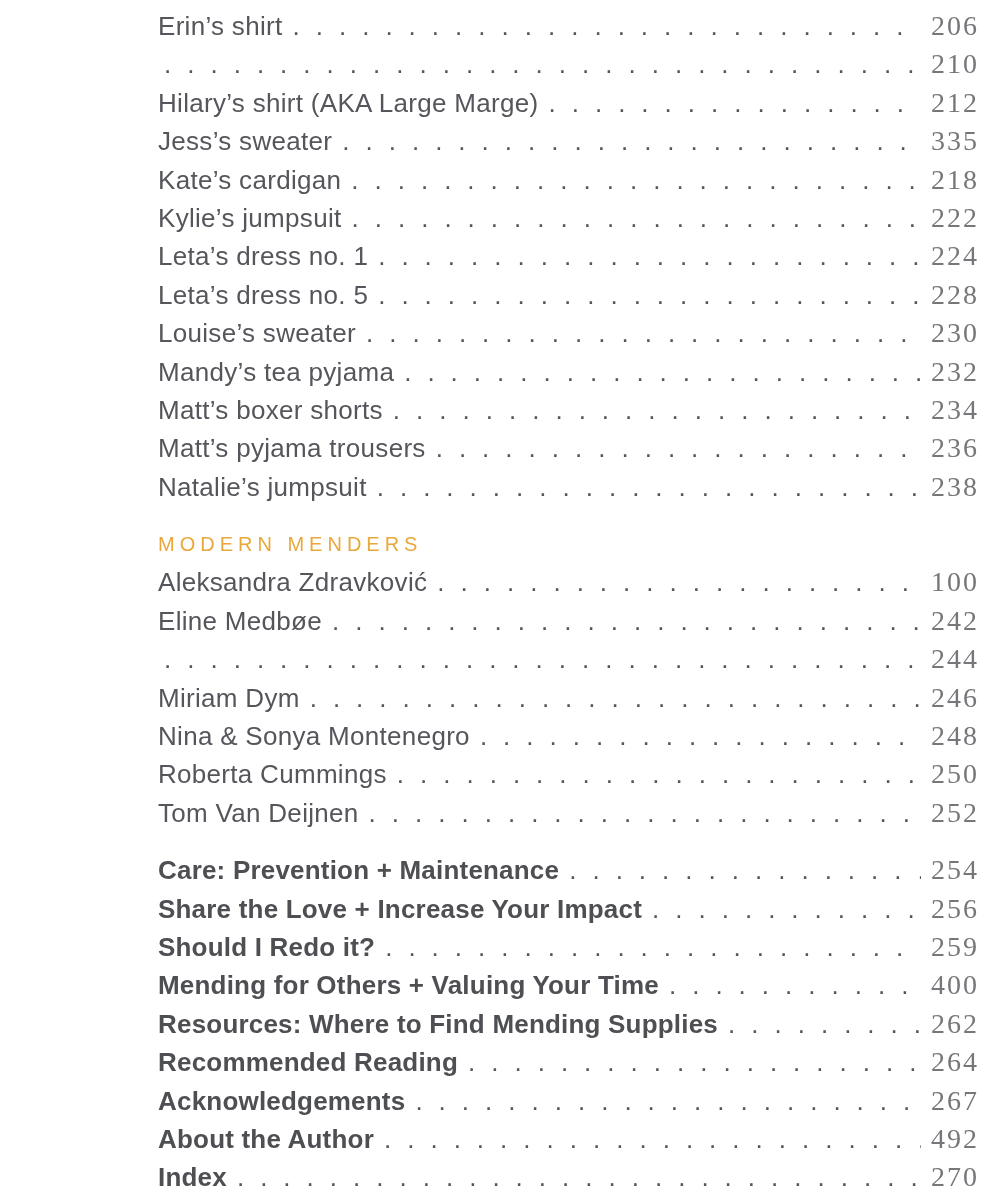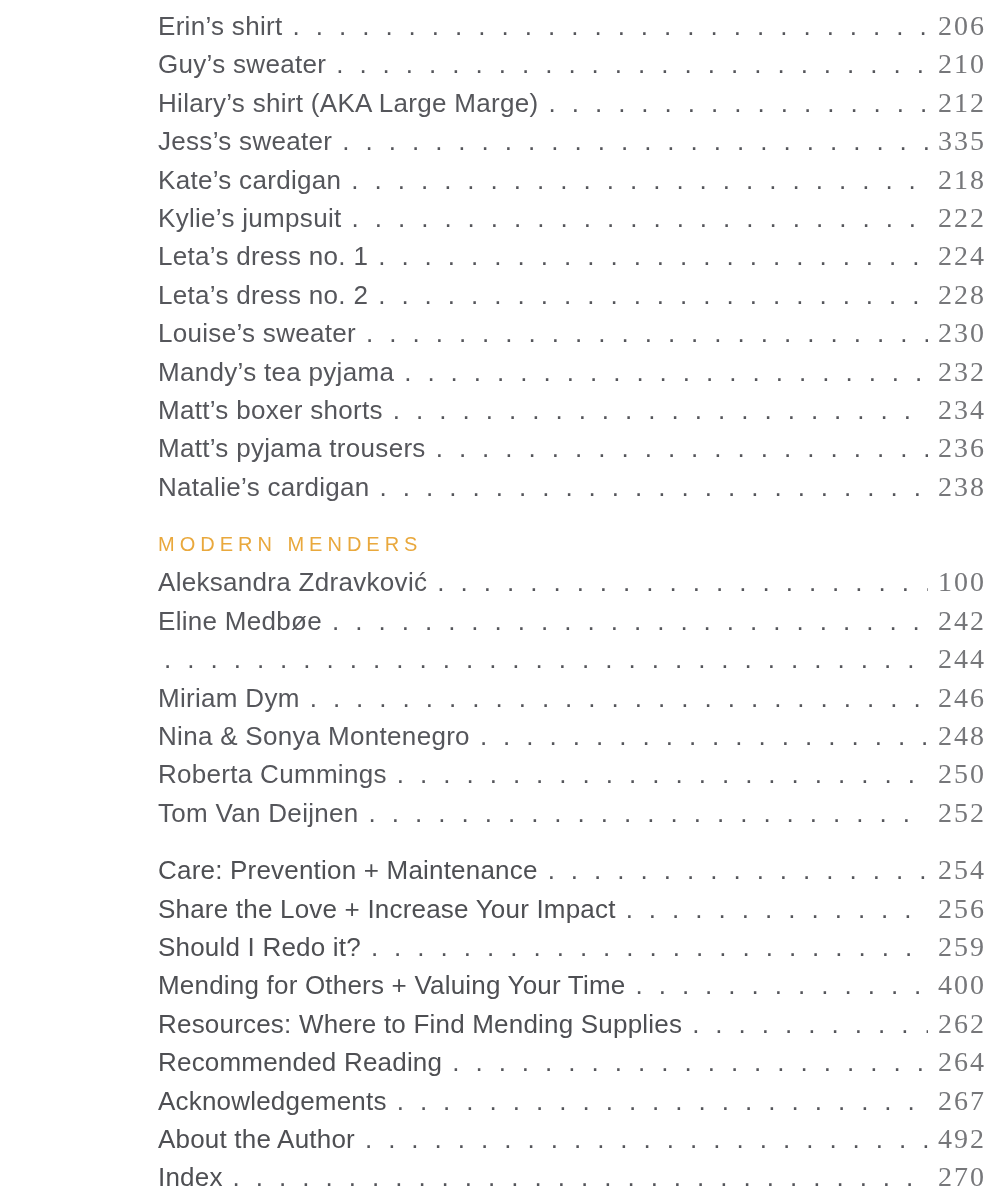--- a/index.html
+++ b/index.html
@@ -7,21 +7,21 @@
     padding: 0;
   }
   body {
     width: 1000px;
     height: 1202px;
     background: #ffffff;
     overflow: hidden;
     font-family: "Liberation Sans", sans-serif;
   }
   .toc {
-    padding: 7px 16px 0 158px;
+    padding: 7px 23px 0 158px;
   }
   .row {
     display: flex;
     align-items: baseline;
     height: 38.4px;
     line-height: 38.4px;
     font-size: 26px;
     color: var(--text, #55565b);
   }
   .label {
@@ -61,37 +61,36 @@
     align-items: baseline;
     text-align: center;
   }
   .section-header-label {
     font-size: 20px;
     letter-spacing: 5px;
     color: var(--accent, #e9a83c);
     white-space: nowrap;
   }
   .bold .label {
-    font-weight: 400;
+    font-weight: 700;
     color: var(--boldtext, #4e4f53);
     letter-spacing: 0.2px;
   }
 </style>
 </head>
 <body style="--text: #55565b; --boldtext: #4e4f53; --pagenum: #76777a; --accent: #e9a83c; background: rgb(255, 255, 255);">
 
 <div class="toc" id="toc-root">
     <div class="section">
       <div class="row">
         <span class="label">Erin’s shirt</span>
         <span class="leader">..................................................</span>
         <span class="page">206</span>
       </div>
       <div class="row">
-        <span class="label">Guy’s sweater</span>
         <span class="leader">..................................................</span>
         <span class="page">210</span>
       </div>
       <div class="row">
         <span class="label">Hilary’s shirt (AKA Large Marge)</span>
         <span class="leader">..................................................</span>
         <span class="page">212</span>
       </div>
       <div class="row">
         <span class="label">Jess’s sweater</span>
@@ -107,21 +106,21 @@
         <span class="label">Kylie’s jumpsuit</span>
         <span class="leader">..................................................</span>
         <span class="page">222</span>
       </div>
       <div class="row">
         <span class="label">Leta’s dress no. 1</span>
         <span class="leader">..................................................</span>
         <span class="page">224</span>
       </div>
       <div class="row">
-        <span class="label">Leta’s dress no. 2</span>
+        <span class="label">Leta’s dress no. 5</span>
         <span class="leader">..................................................</span>
         <span class="page">228</span>
       </div>
       <div class="row">
         <span class="label">Louise’s sweater</span>
         <span class="leader">..................................................</span>
         <span class="page">230</span>
       </div>
       <div class="row">
         <span class="label">Mandy’s tea pyjama</span>
@@ -132,21 +131,21 @@
         <span class="label">Matt’s boxer shorts</span>
         <span class="leader">..................................................</span>
         <span class="page">234</span>
       </div>
       <div class="row">
         <span class="label">Matt’s pyjama trousers</span>
         <span class="leader">..................................................</span>
         <span class="page">236</span>
       </div>
       <div class="row">
-        <span class="label">Natalie’s cardigan</span>
+        <span class="label">Natalie’s jumpsuit</span>
         <span class="leader">..................................................</span>
         <span class="page">238</span>
       </div>
     </div>
     <div class="section section-gap">
       <div class="header-row">
         <span class="section-header-label">MODERN MENDERS</span>
       </div>
       <div class="row">
         <span class="label">Aleksandra Zdravković</span>

